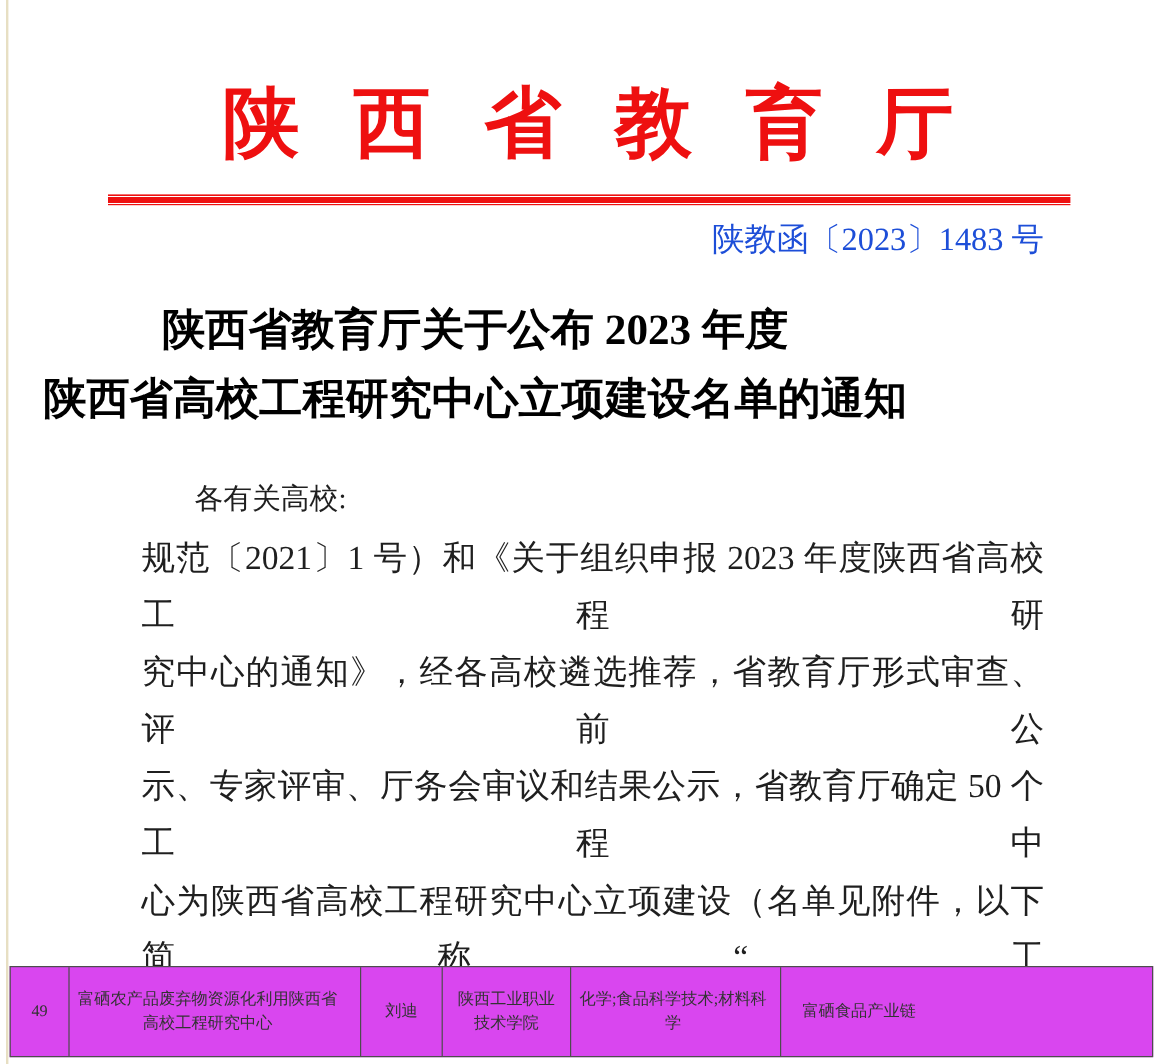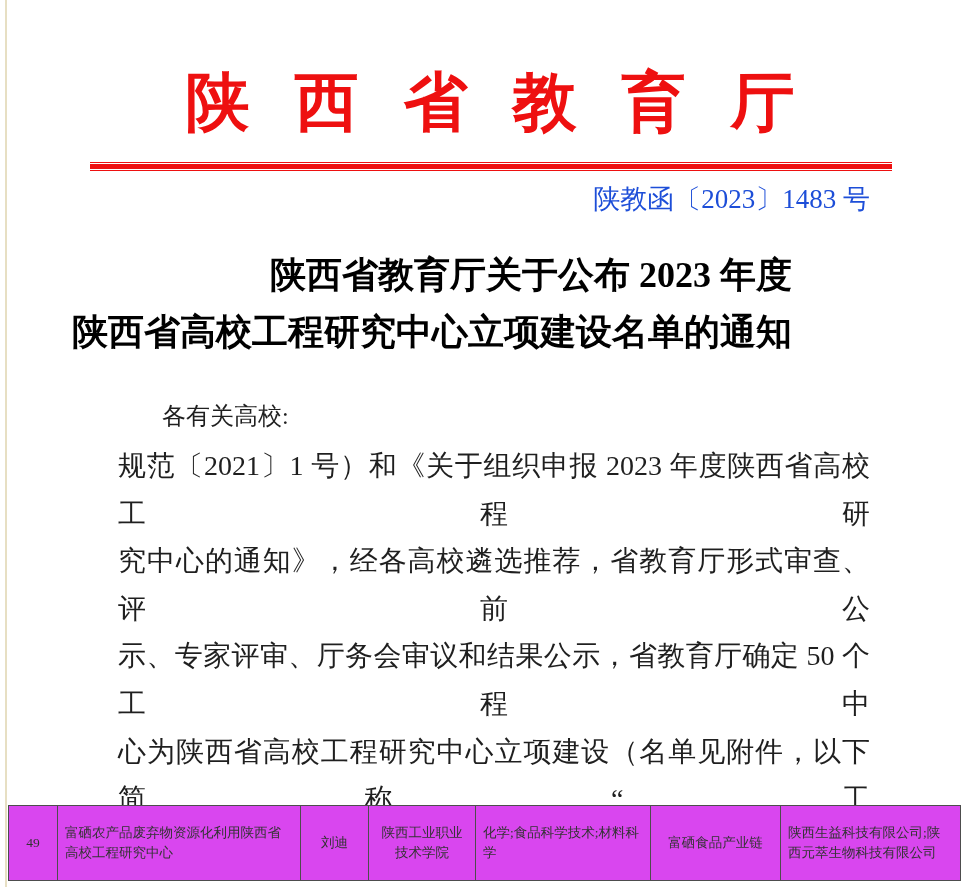--- a/index.html
+++ b/index.html
@@ -31,21 +31,21 @@
   }
 
   .docnum {
     position: absolute; left: 118px; top: 183px; width: 752px;
     text-align: right;
     font-size: 27px; line-height: 32px; color: #1d4ed8;
   }
 
   .title {
     position: absolute; left: 0; top: 247px; width: 792px;
-    text-align: right;
+    text-align: center;
     font-size: 36px; font-weight: bold; line-height: 57px;
     color: #000000;
   }
 
   .salutation {
     position: absolute; left: 118px; top: 399px; width: 752px;
     font-size: 24px; line-height: 34px; color: #1f1f1f; margin-left: 44px;
   }
 
   .bodytext {
@@ -62,21 +62,21 @@
     border: 1px solid #4d4d4d;
     font-size: 13.5px; line-height: 20px; color: #333333;
     background: #d946ef;
   }
   .cell {
     border-right: 1px solid #4d4d4d;
     display: flex; align-items: center; justify-content: center;
     white-space: pre; text-align: center;
   }
   .cell:last-child { border-right: none; }
-  .cell.left { justify-content: flex-start; text-align: left; padding: 0 7px; }
+  .cell.left { justify-content: flex-start; text-align: center; padding: 0 7px; }
   .c1 { width: 49px; }
   .c2 { width: 243px; }
   .c3 { width: 68px; }
   .c4 { width: 107px; }
   .c5 { width: 175px; }
   .c6 { width: 130px; text-align: right; }
   .c7 { flex: 1; }
 </style>
 </head>
 <body>
@@ -107,15 +107,13 @@
 <div class="attach-row">
   <div class="cell c1">49</div>
   <div class="cell c2 left">富硒农产品废弃物资源化利用陕西省
 高校工程研究中心</div>
   <div class="cell c3">刘迪</div>
   <div class="cell c4">陕西工业职业
 技术学院</div>
   <div class="cell c5 left">化学;食品科学技术;材料科
 学</div>
   <div class="cell c6">富硒食品产业链</div>
-  <div class="cell c7 left">陕西生益科技有限公司;陕
-西元萃生物科技有限公司</div>
 </div>
 
 </body></html>

